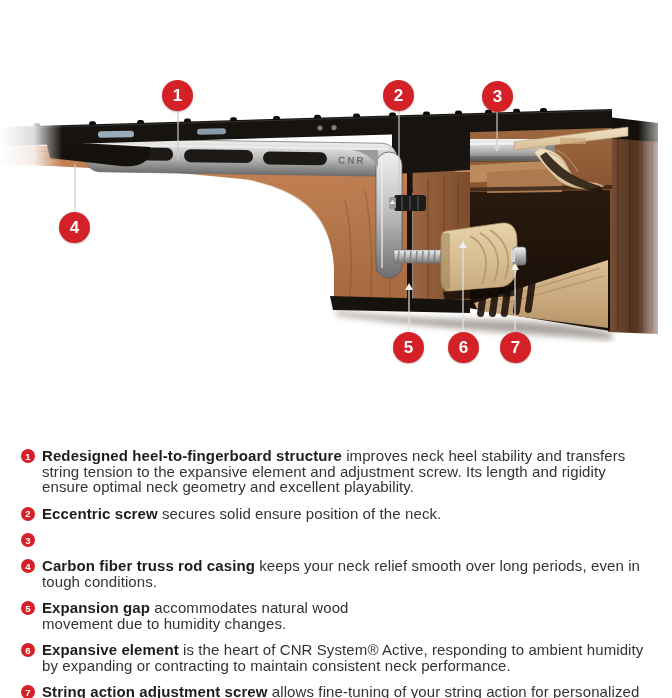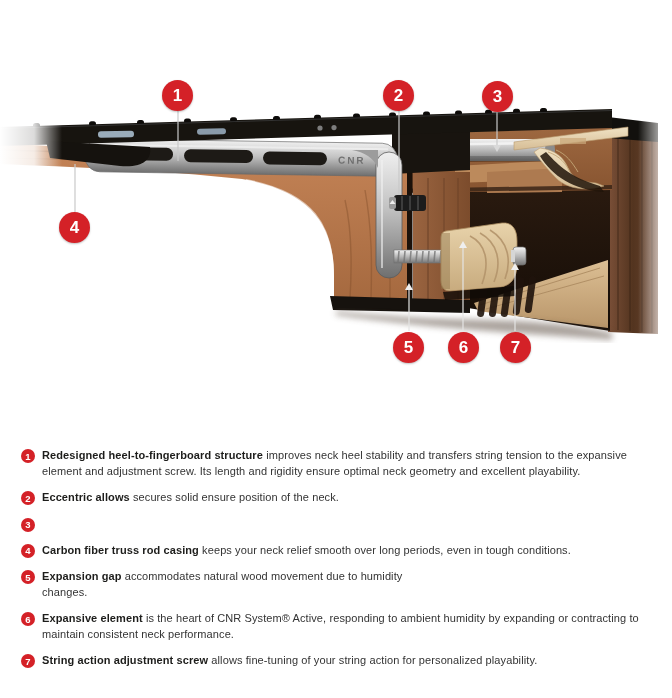--- a/index.html
+++ b/index.html
@@ -6,21 +6,21 @@
   .page{position:relative;width:672px;height:698px;background:#ffffff;overflow:hidden;
         font-family:"Liberation Sans", sans-serif;}
   .diagram{position:absolute;left:0;top:0;width:672px;height:430px;}
   .diagram svg{position:absolute;left:0;top:0;}
   .marker{position:absolute;width:31px;height:31px;border-radius:50%;
           background:#d42127;color:#ffffff;font-weight:bold;font-size:17px;
           display:flex;align-items:center;justify-content:center;
           box-shadow:0 1px 2px rgba(0,0,0,.25);}
   .legend{position:absolute;left:21px;top:448px;width:640px;color:#333333;}
   .legend-item{display:flex;align-items:flex-start;margin-bottom:11px;}
-  .legend-text{margin:0;font-size:11px;line-height:15.5px;letter-spacing:.1px;}
+  .legend-text{margin:0;font-size:15px;line-height:15.5px;letter-spacing:.1px;}
   .legend-text b{color:#1d1d1b;}
   .bullet{flex:0 0 auto;width:14px;height:14px;border-radius:50%;background:#d42127;
           color:#fff;font-size:9.5px;font-weight:bold;display:flex;align-items:center;
           justify-content:center;margin-right:7px;margin-top:1px;}
   .w-narrow{max-width:372px;}
   .w-wide{max-width:612px;}
 </style>
 </head>
 <body>
 
@@ -272,21 +272,21 @@
     <div class="marker" style="left:500px;top:332px;">7</div>
   </div>
 
   <div class="legend">
     <div class="legend-item">
       <span class="bullet">1</span>
       <p class="legend-text w-wide"><b>Redesigned heel-to-fingerboard structure</b><span> improves neck heel stability and transfers string tension to the expansive element and adjustment screw. Its length and rigidity ensure optimal neck geometry and excellent playability.</span></p>
     </div>
     <div class="legend-item">
       <span class="bullet">2</span>
-      <p class="legend-text"><b>Eccentric allows</b><span> secures solid ensure position of the neck.</span></p>
+      <p class="legend-text"><b>Eccentric screw</b><span> secures solid ensure position of the neck.</span></p>
     </div>
     <div class="legend-item">
       <span class="bullet">3</span>
     </div>
     <div class="legend-item">
       <span class="bullet">4</span>
       <p class="legend-text"><b>Carbon fiber truss rod casing</b><span> keeps your neck relief smooth over long periods, even in tough conditions.</span></p>
     </div>
     <div class="legend-item">
       <span class="bullet">5</span>

